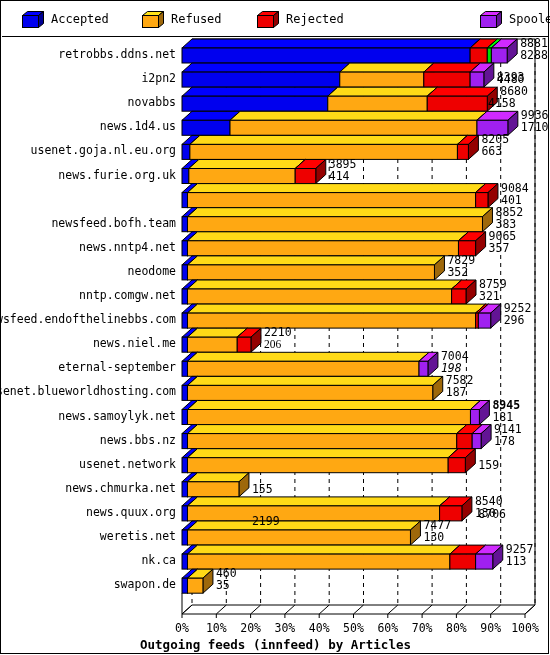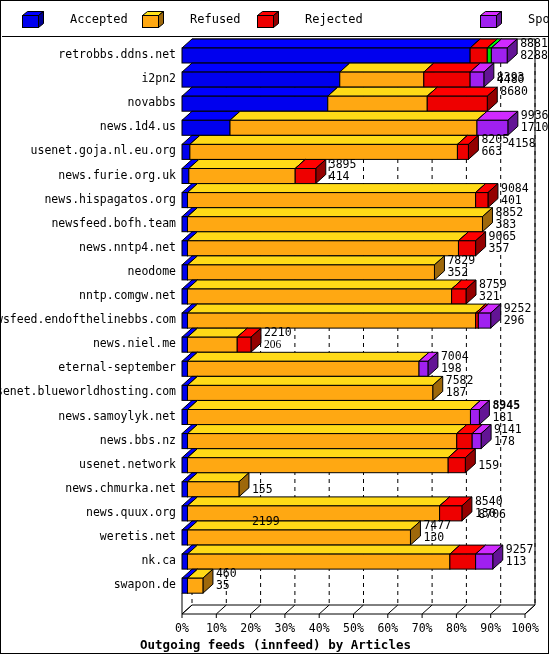--- a/index.html
+++ b/index.html
@@ -14,21 +14,21 @@
     border:1px solid #000;
     box-sizing:border-box;
     background:#fff;
   }
   
   #legend{
     position:absolute;left:1px;top:1px;width:547px;height:34px;
     border-bottom:1px solid #000;
     display:flex;align-items:center;
   }
-  .leg-item{display:flex;align-items:center;height:100%;gap:19px;}
+  .leg-item{display:flex;align-items:center;height:100%;}
   .leg-cube{
     position:relative;width:22px;height:17px;margin-right:7px;flex:none;
   }
   .leg-label{font-size:12px;color:#000;letter-spacing:0px;}
   
   #plot{position:absolute;left:1px;top:35px;width:547px;height:618px;}
   #chartsvg{position:absolute;left:0;top:0;}
   .ylab{
     position:absolute;font-size:11.5px;color:#000;text-align:right;
     white-space:nowrap;line-height:11px;
@@ -379,31 +379,30 @@
         <line x1="523" y1="578" x2="533" y2="569" stroke="#000" stroke-width="1"></line>
       </svg>
   <div class="ylab" style="right: 373px; top: 13px;">retrobbs.ddns.net</div>
       <div class="vlab" style="left: 518.164px; top: 1px;">8881</div>
       <div class="vlab" style="left: 518.164px; top: 13px;">8288</div>
       <div class="ylab" style="right: 373px; top: 37.1px;">i2pn2</div>
       <div class="vlab" style="left: 494.84px; top: 35px;">8393</div>
       <div class="vlab" style="left: 494.84px; top: 37.1px;">4480</div>
       <div class="ylab" style="right: 373px; top: 61.2px;">novabbs</div>
       <div class="vlab" style="left: 498.27px; top: 49.2px;">8680</div>
-      <div class="vlab" style="left: 506px; top: 61.2px; margin-top: 40px;">4158</div>
+      <div class="vlab" style="left: 486px; top: 61.2px;">4158</div>
       <div class="ylab" style="right: 373px; top: 85.3px;">news.1d4.us</div>
       <div class="vlab" style="left: 518.85px; top: 73.3px;">9936</div>
       <div class="vlab" style="left: 518.85px; top: 85.3px;">1710</div>
       <div class="ylab" style="right: 373px; top: 109.4px;">usenet.goja.nl.eu.org</div>
       <div class="vlab" style="left: 479.405px; top: 97.4px;">8205</div>
       <div class="vlab" style="left: 479.405px; top: 109.4px;">663</div>
       <div class="ylab" style="right: 373px; top: 133.5px;">news.furie.org.uk</div>
       <div class="vlab" style="left: 326.77px; top: 121.5px;">3895</div>
       <div class="vlab" style="left: 326.77px; top: 133.5px;">414</div>
-      <div class="ylab" style="right: 373px; top: 157.6px;">news.hispagatos.org</div>
       <div class="vlab" style="left: 498.956px; top: 145.6px;">9084</div>
       <div class="vlab" style="left: 498.956px; top: 157.6px;">401</div>
       <div class="ylab" style="right: 373px; top: 181.7px;">newsfeed.bofh.team</div>
       <div class="vlab" style="left: 493.468px; top: 169.7px;">8852</div>
       <div class="vlab" style="left: 493.468px; top: 181.7px;">383</div>
       <div class="ylab" style="right: 373px; top: 205.8px;">news.nntp4.net</div>
       <div class="vlab" style="left: 486.608px; top: 193.8px;">9065</div>
       <div class="vlab" style="left: 486.608px; top: 205.8px;">357</div>
       <div class="ylab" style="right: 373px; top: 229.9px;">neodome</div>
       <div class="vlab" style="left: 445.448px; top: 217.9px;">7829</div>
@@ -412,21 +411,21 @@
       <div class="vlab" style="left: 477.004px; top: 242px;">8759</div>
       <div class="vlab" style="left: 477.004px; top: 254px;">321</div>
       <div class="ylab" style="right: 373px; top: 278.1px;">newsfeed.endofthelinebbs.com</div>
       <div class="vlab" style="left: 501.7px; top: 266.1px;">9252</div>
       <div class="vlab" style="left: 501.7px; top: 278.1px;">296</div>
       <div class="ylab" style="right: 373px; top: 302.2px;">news.niel.me</div>
       <div class="vlab" style="left: 261.943px; top: 290.2px;">2210</div>
       <div class="vlab" style="left: 261.943px; top: 302.2px; font-family: Liberation Serif, serif;">206</div>
       <div class="ylab" style="right: 373px; top: 326.3px;">eternal-september</div>
       <div class="vlab" style="left: 438.931px; top: 314.3px;">7004</div>
-      <div class="vlab" style="left: 438.931px; top: 326.3px;">198</div>
+      <div class="vlab" style="left: 438.931px; top: 326.3px; font-style: italic;">198</div>
       <div class="ylab" style="right: 373px; top: 350.4px;">usenet.blueworldhosting.com</div>
       <div class="vlab" style="left: 443.733px; top: 338.4px;">7582</div>
       <div class="vlab" style="left: 443.733px; top: 350.4px;">187</div>
       <div class="ylab" style="right: 373px; top: 374.5px;">news.samoylyk.net</div>
       <div class="vlab" style="left: 490.381px; top: 362.5px; font-weight: bold;">8945</div>
       <div class="vlab" style="left: 490.381px; top: 374.5px;">181</div>
       <div class="ylab" style="right: 373px; top: 398.6px;">news.bbs.nz</div>
       <div class="vlab" style="left: 492.096px; top: 386.6px;">9141</div>
       <div class="vlab" style="left: 492.096px; top: 398.6px;">178</div>
       <div class="ylab" style="right: 373px; top: 422.7px;">usenet.network</div>

